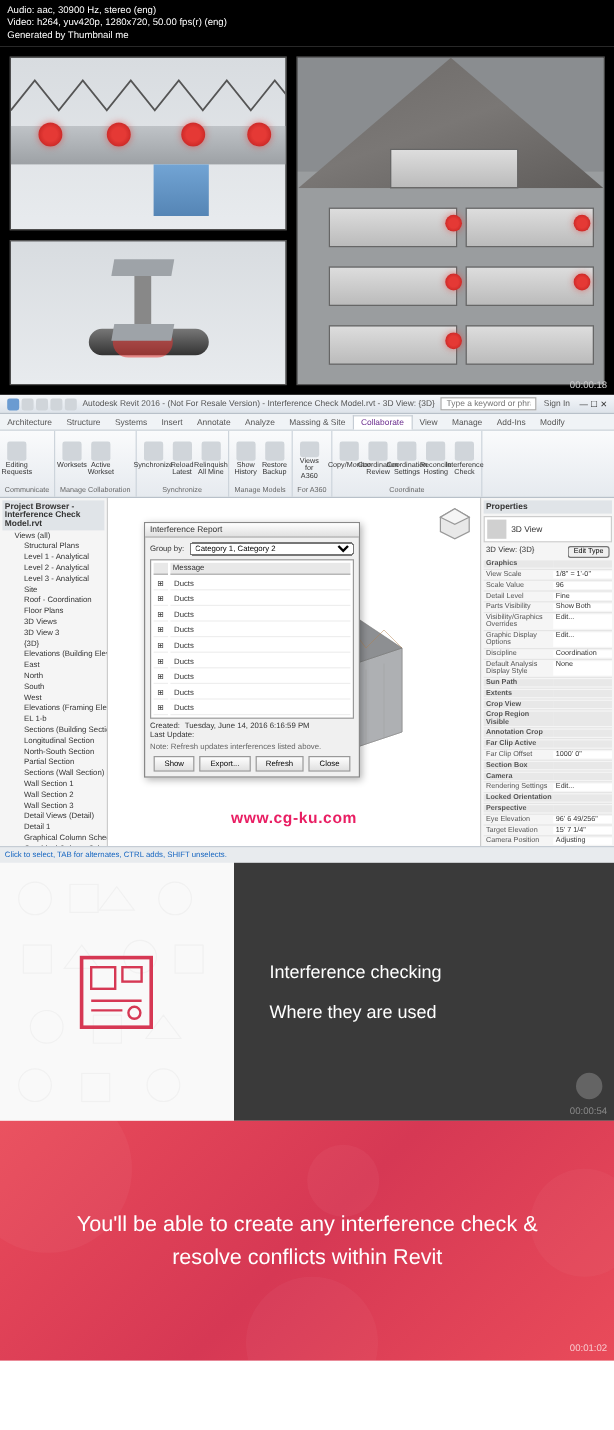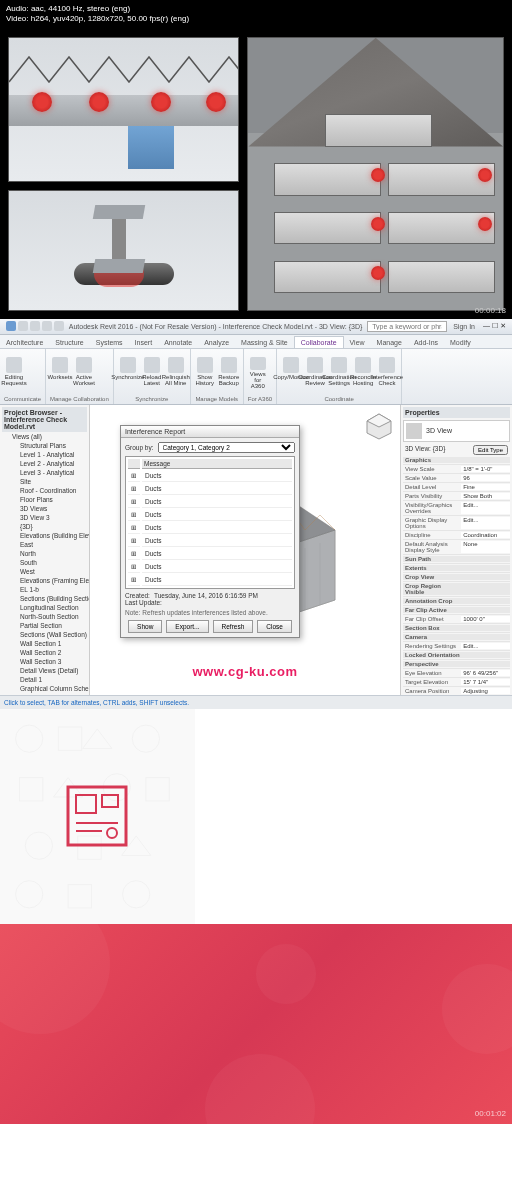--- a/index.html
+++ b/index.html
@@ -86,22 +86,23 @@
 
 
 .slide-promo { height: 200px; background: linear-gradient(135deg, #e94b5a 0%, #d63854 50%, #e94b5a 100%); color: #fff; display: flex; align-items: center; justify-content: center; text-align: center; padding: 0 40px; font-size: 18px; font-weight: 400; line-height: 1.5; position: relative; }
 .promo-circles { position: absolute; inset: 0; overflow: hidden; opacity: 0.25; }
 .pc { position: absolute; border-radius: 50%; background: rgba(255,255,255,0.15); }
 </style>
 </head>
 <body>
 
 <div class="video-meta">
-  <div>Audio: aac, 44100 Hz, stereo (eng)</div>
+  <div>Audio: aac, 30900 Hz, stereo (eng)</div>
   <div>Video: h264, yuv420p, 1280x720, 50.00 fps(r) (eng)</div>
+  <div>Generated by Thumbnail me</div>
 </div>
 
 <div class="renders">
   <div class="renders-left">
     <div class="render-box render-top">
       <div class="beam-scene">
         <div class="steel-beam" style="top:40%;left:0;width:100%;height:22%;background:linear-gradient(180deg,#bfc3c7,#9da1a5);"></div>
         <div class="steel-beam" style="top:62%;left:52%;width:20%;height:30%;background:linear-gradient(180deg,#72a4d4,#5585b5);"></div>
         <div style="position:absolute;top:10%;left:0;width:100%;height:30%;">
           <svg width="100%" height="100%">
@@ -541,23 +542,30 @@
       <svg viewBox="0 0 70 70">
         <rect x="6" y="6" width="58" height="58" fill="none" stroke="#d63854" stroke-width="3"></rect>
         <rect x="14" y="14" width="20" height="18" fill="none" stroke="#d63854" stroke-width="2"></rect>
         <rect x="40" y="14" width="16" height="12" fill="none" stroke="#d63854" stroke-width="2"></rect>
         <line x1="14" y1="42" x2="56" y2="42" stroke="#d63854" stroke-width="2"></line>
         <line x1="14" y1="50" x2="40" y2="50" stroke="#d63854" stroke-width="2"></line>
         <circle cx="50" cy="52" r="5" fill="none" stroke="#d63854" stroke-width="2"></circle>
       </svg>
     </div>
   </div>
+  <div class="slide-right">
+    <div>Interference checking</div>
+    <div>Where they are used</div>
+    <div class="circle-btn"></div>
+    <div class="slide-ts">00:00:54</div>
+  </div>
 </div>
 
 <div class="slide-promo">
   <div class="promo-circles">
     <div class="pc" style="width:140px;height:140px;top:-30px;left:-30px"></div>
     <div class="pc" style="width:90px;height:90px;top:40px;right:-20px"></div>
     <div class="pc" style="width:110px;height:110px;bottom:-40px;left:40%"></div>
     <div class="pc" style="width:60px;height:60px;top:20px;left:50%"></div>
   </div>
+  <div style="position:relative;z-index:1">You'll be able to create any interference check &amp; resolve conflicts within Revit</div>
   <div class="slide-ts" style="color:#fff;opacity:.7">00:01:02</div>
 </div>
 
 </body></html>

